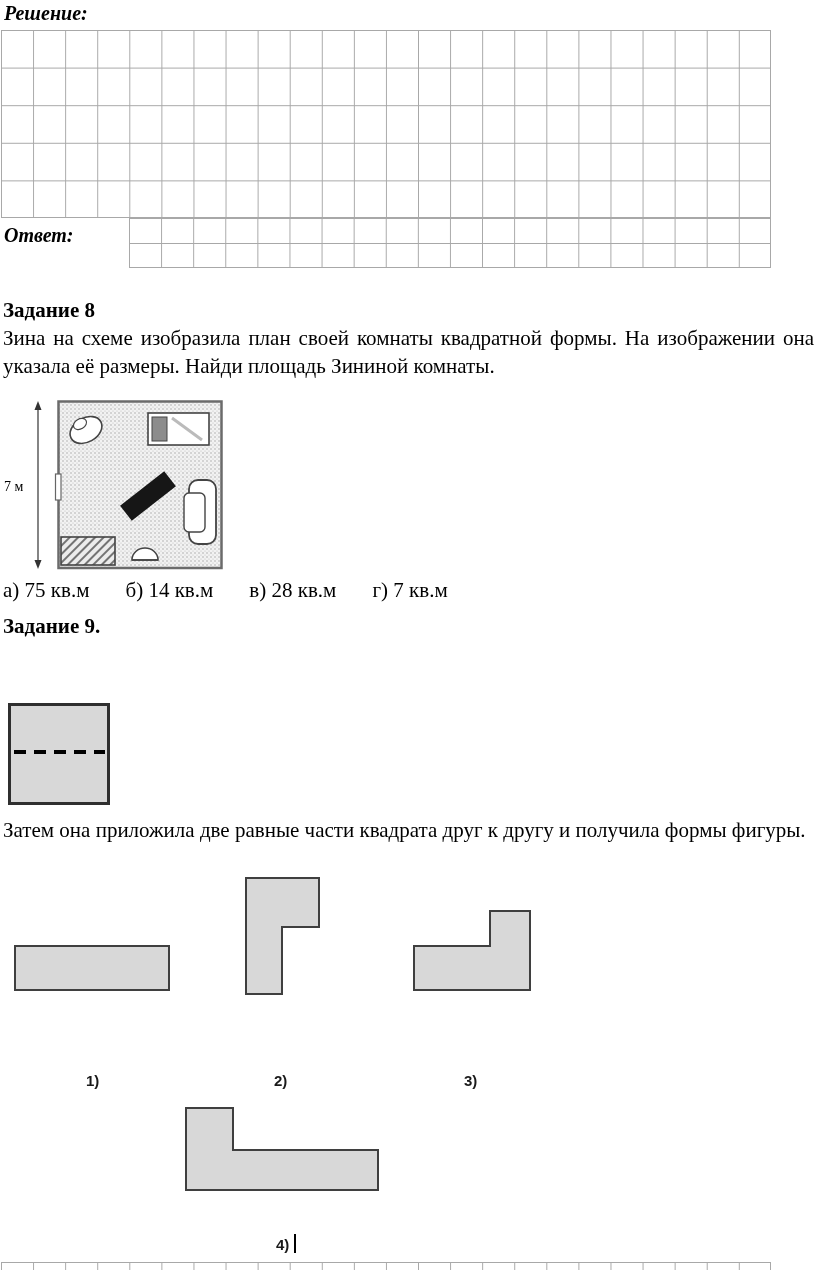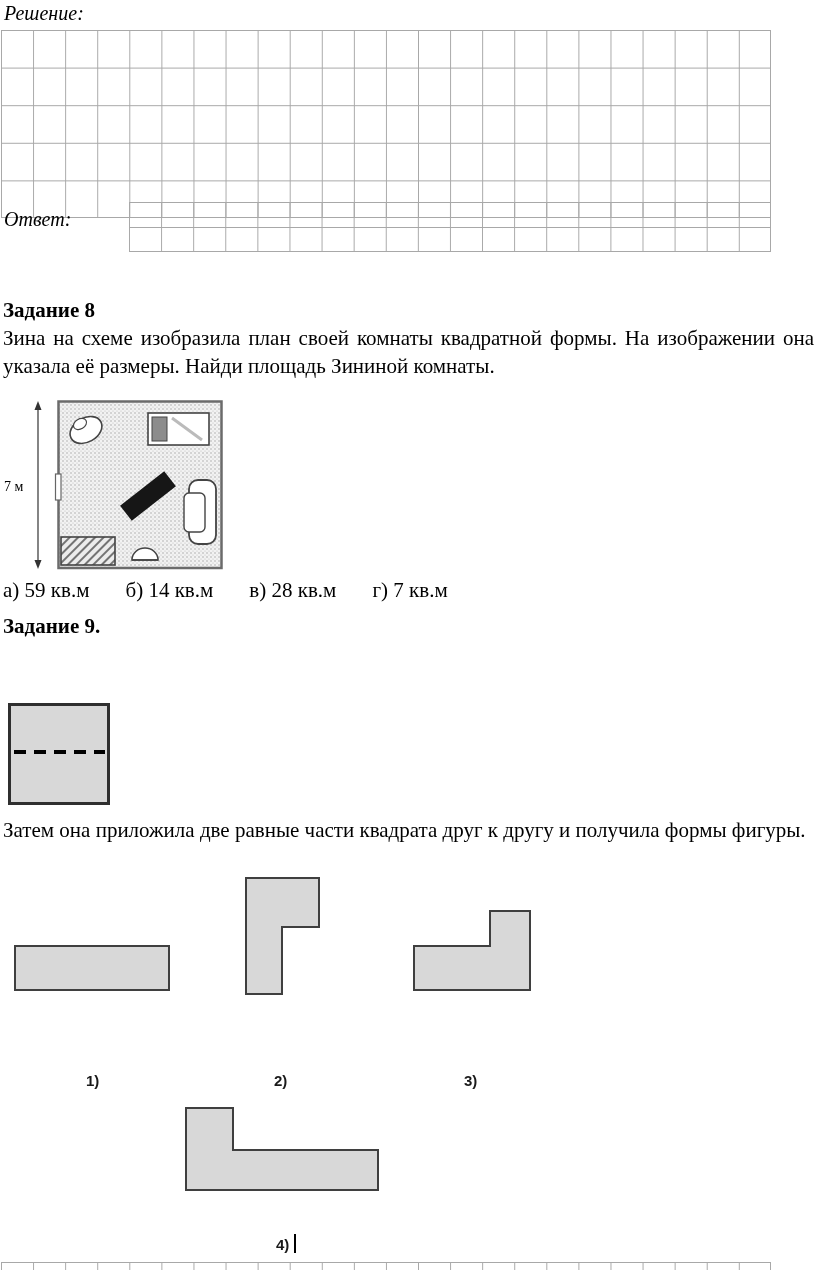--- a/index.html
+++ b/index.html
@@ -1,31 +1,31 @@
 <!DOCTYPE html>
 <html><head>
 <meta charset="utf-8">
 <style>
   * { margin:0; padding:0; box-sizing:border-box; }
   :root { --grid:#a8a8a8; --fill:#d8d8d8; --edge:#3f3f3f; --ink:#000; }
   html, body { background:#fff; }
   body { font-family:"Liberation Serif", serif; color:var(--ink); }
   #page { position:relative; width:816px; height:1270px; background:#fff; overflow:hidden; }
 
-  .hw { font-style:italic; font-weight:normal; font-size:20px; font-family:"Liberation Serif", serif; }
+  .hw { font-style:italic; font-weight:bold; font-size:20px; font-family:"Liberation Serif", serif; }
   .solution-label { position:absolute; left:4px; top:2px; }
 
   .grid-a { position:absolute; left:1px; top:30px; width:770px; height:188px;
     background-image:
       linear-gradient(to right, var(--grid) 1px, transparent 1px),
       linear-gradient(to bottom, var(--grid) 1px, transparent 1px);
     background-size:32.083px 37.6px;
     border-right:1px solid var(--grid); border-bottom:1px solid var(--grid); }
 
-  .answer-row { position:absolute; left:1px; top:202px; width:770px; height:36px; }
+  .answer-row { position:absolute; left:1px; top:218px; width:770px; height:36px; }
   .answer-label { position:absolute; left:3px; top:6px; }
   .grid-b { position:absolute; left:128px; top:0; width:642px; height:50px;
     background-image:
       linear-gradient(to right, var(--grid) 1px, transparent 1px),
       linear-gradient(to bottom, var(--grid) 1px, transparent 1px);
     background-size:32.1px 25px;
     border-right:1px solid var(--grid); border-bottom:1px solid var(--grid); }
 
   .task-title { font-size:21px; font-weight:bold; line-height:28px; }
   .task-text  { font-size:21px; line-height:28px; text-align:justify;font-family:Liberation Serif, serif; }
@@ -127,21 +127,21 @@
       <g>
         <path d="M130 160 a13 12 0 0 1 26 0 z" fill="#fff" stroke="#444" stroke-width="1.6"></path>
         <line x1="130" y1="160" x2="156" y2="160" stroke="#444" stroke-width="1.6"></line>
       </g>
 
       <rect x="53.5" y="74" width="5.5" height="26" fill="#fff" stroke="#666" stroke-width="1.2"></rect>
     </svg>
   </div>
 
   <div class="options">
-    <span>а) 59 кв.м</span>
+    <span>а) 75 кв.м</span>
     <span>б) 14 кв.м</span>
     <span>в) 28 кв.м</span>
     <span>г) 7 кв.м</span>
   </div>
 
   <div class="task9">
     <div class="task-title">Задание 9.</div>
   </div>
 
   <div class="square-fig">

